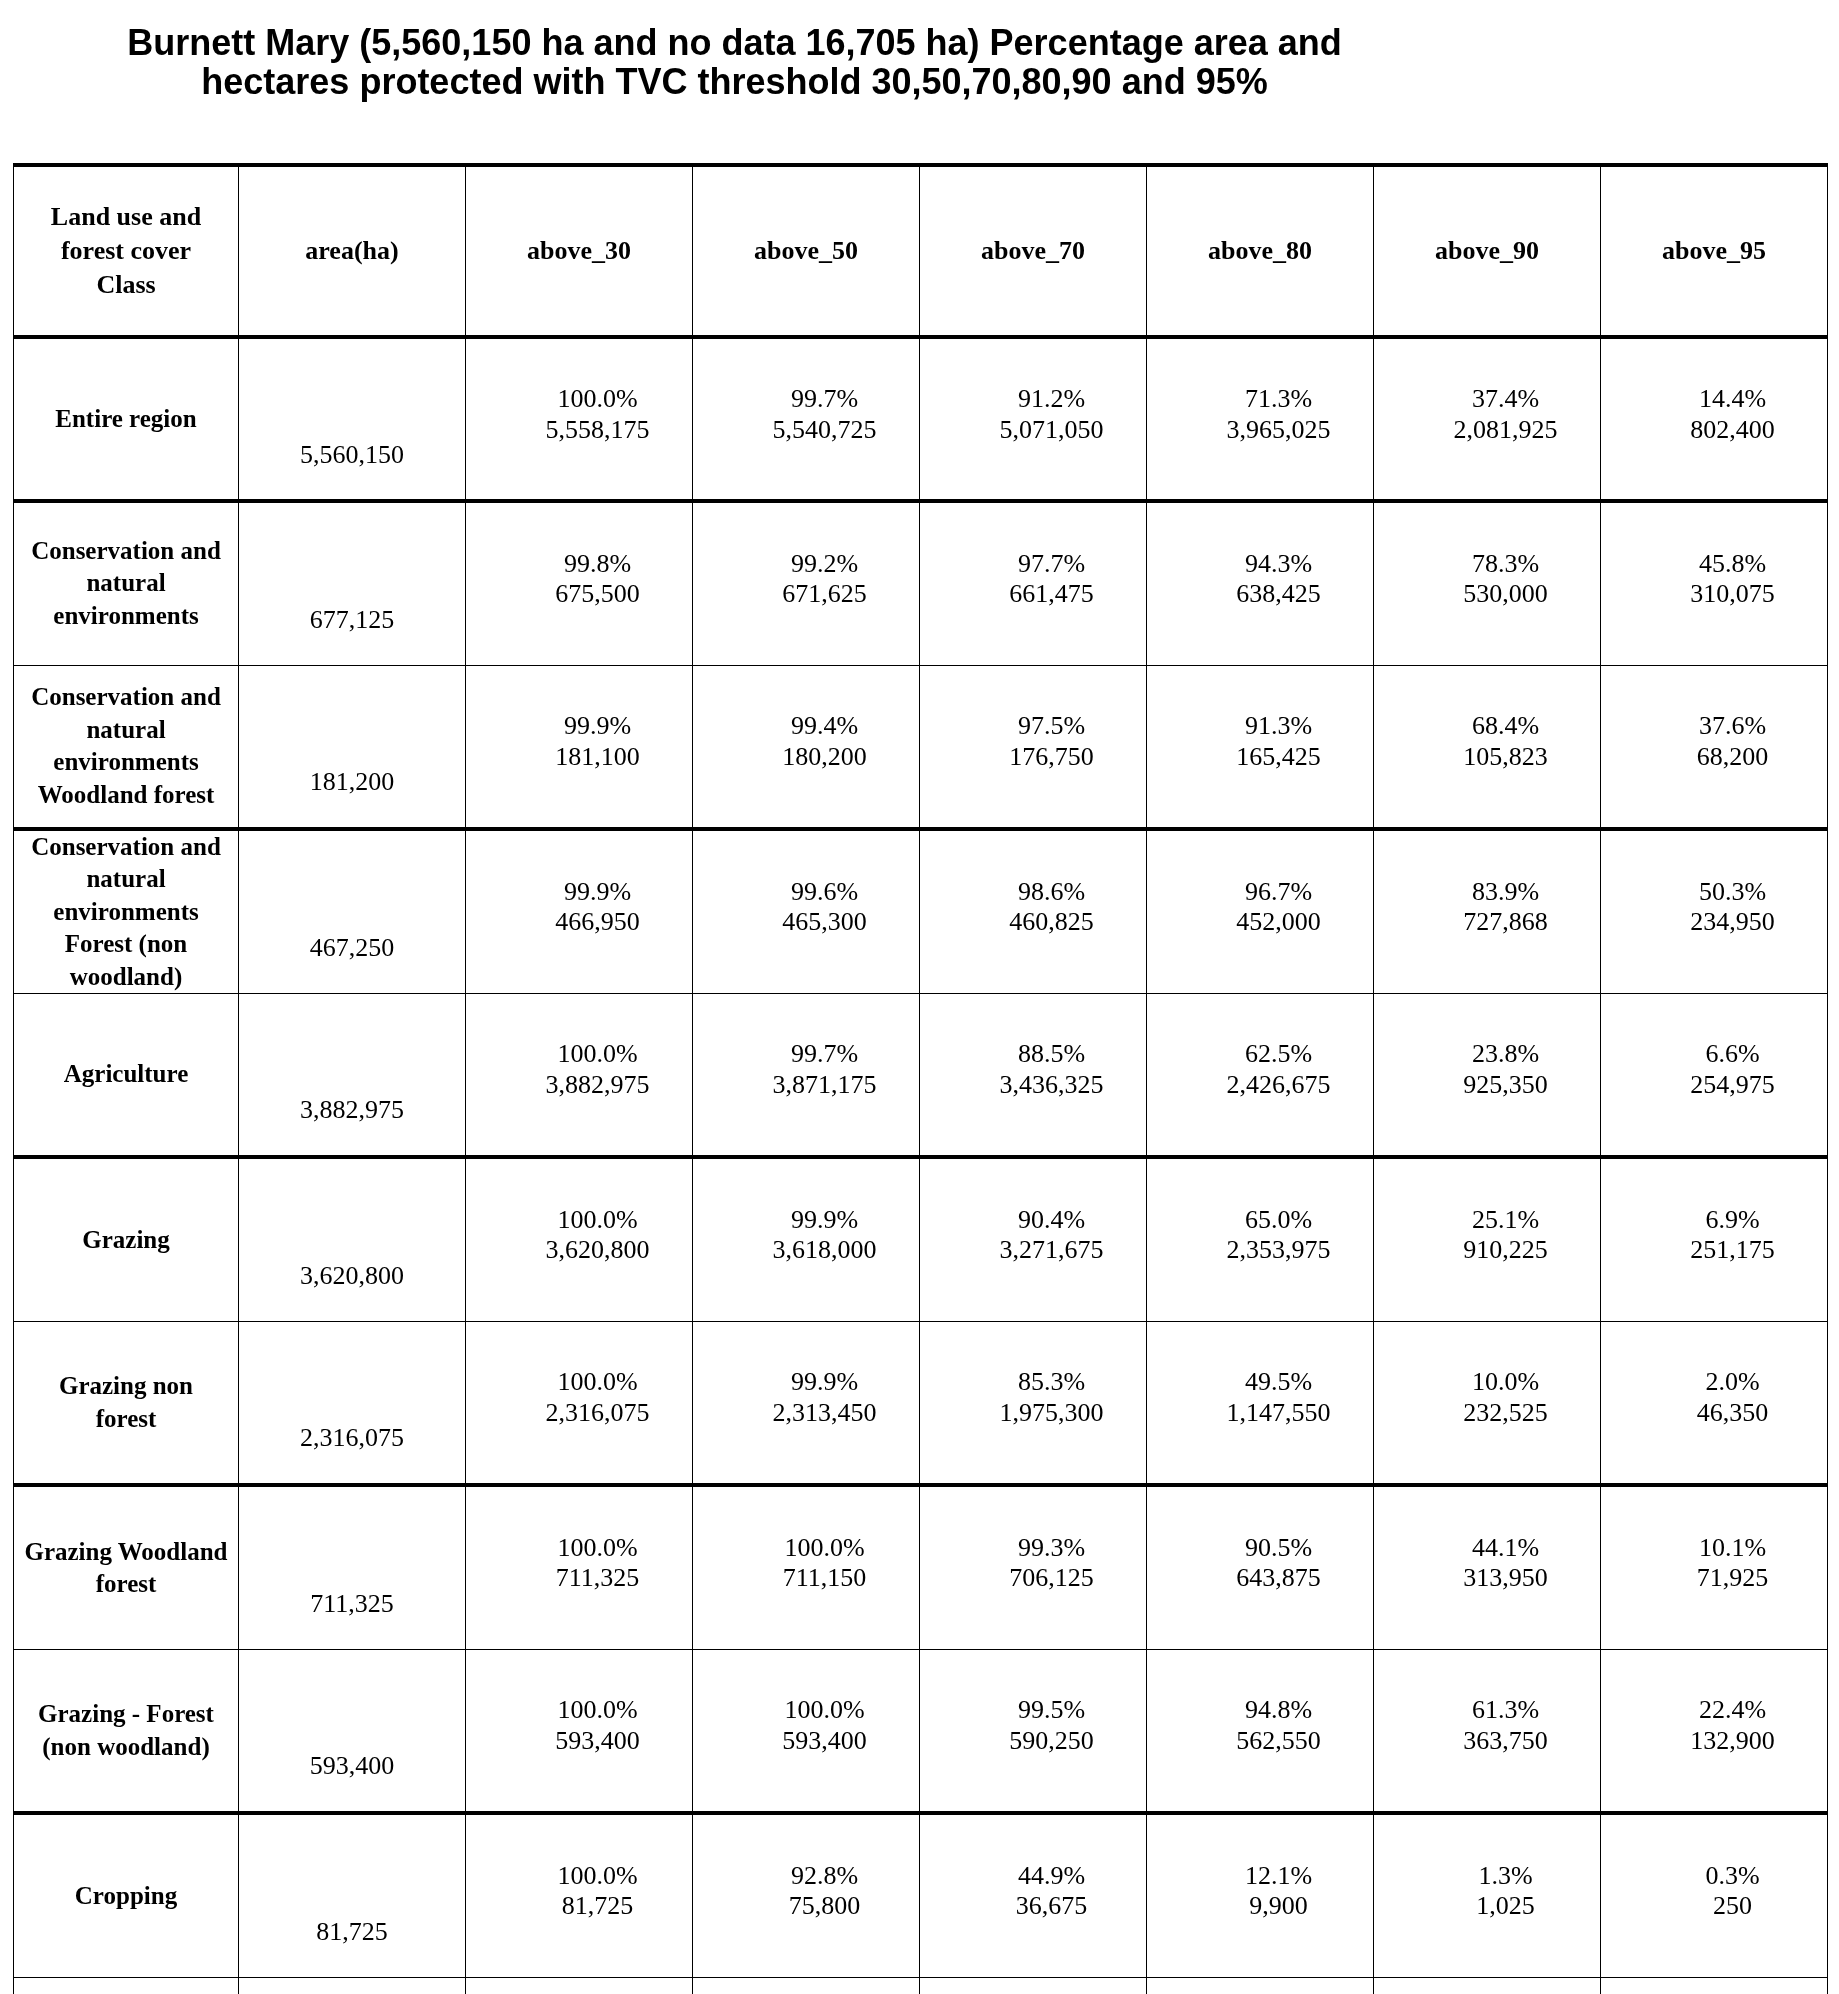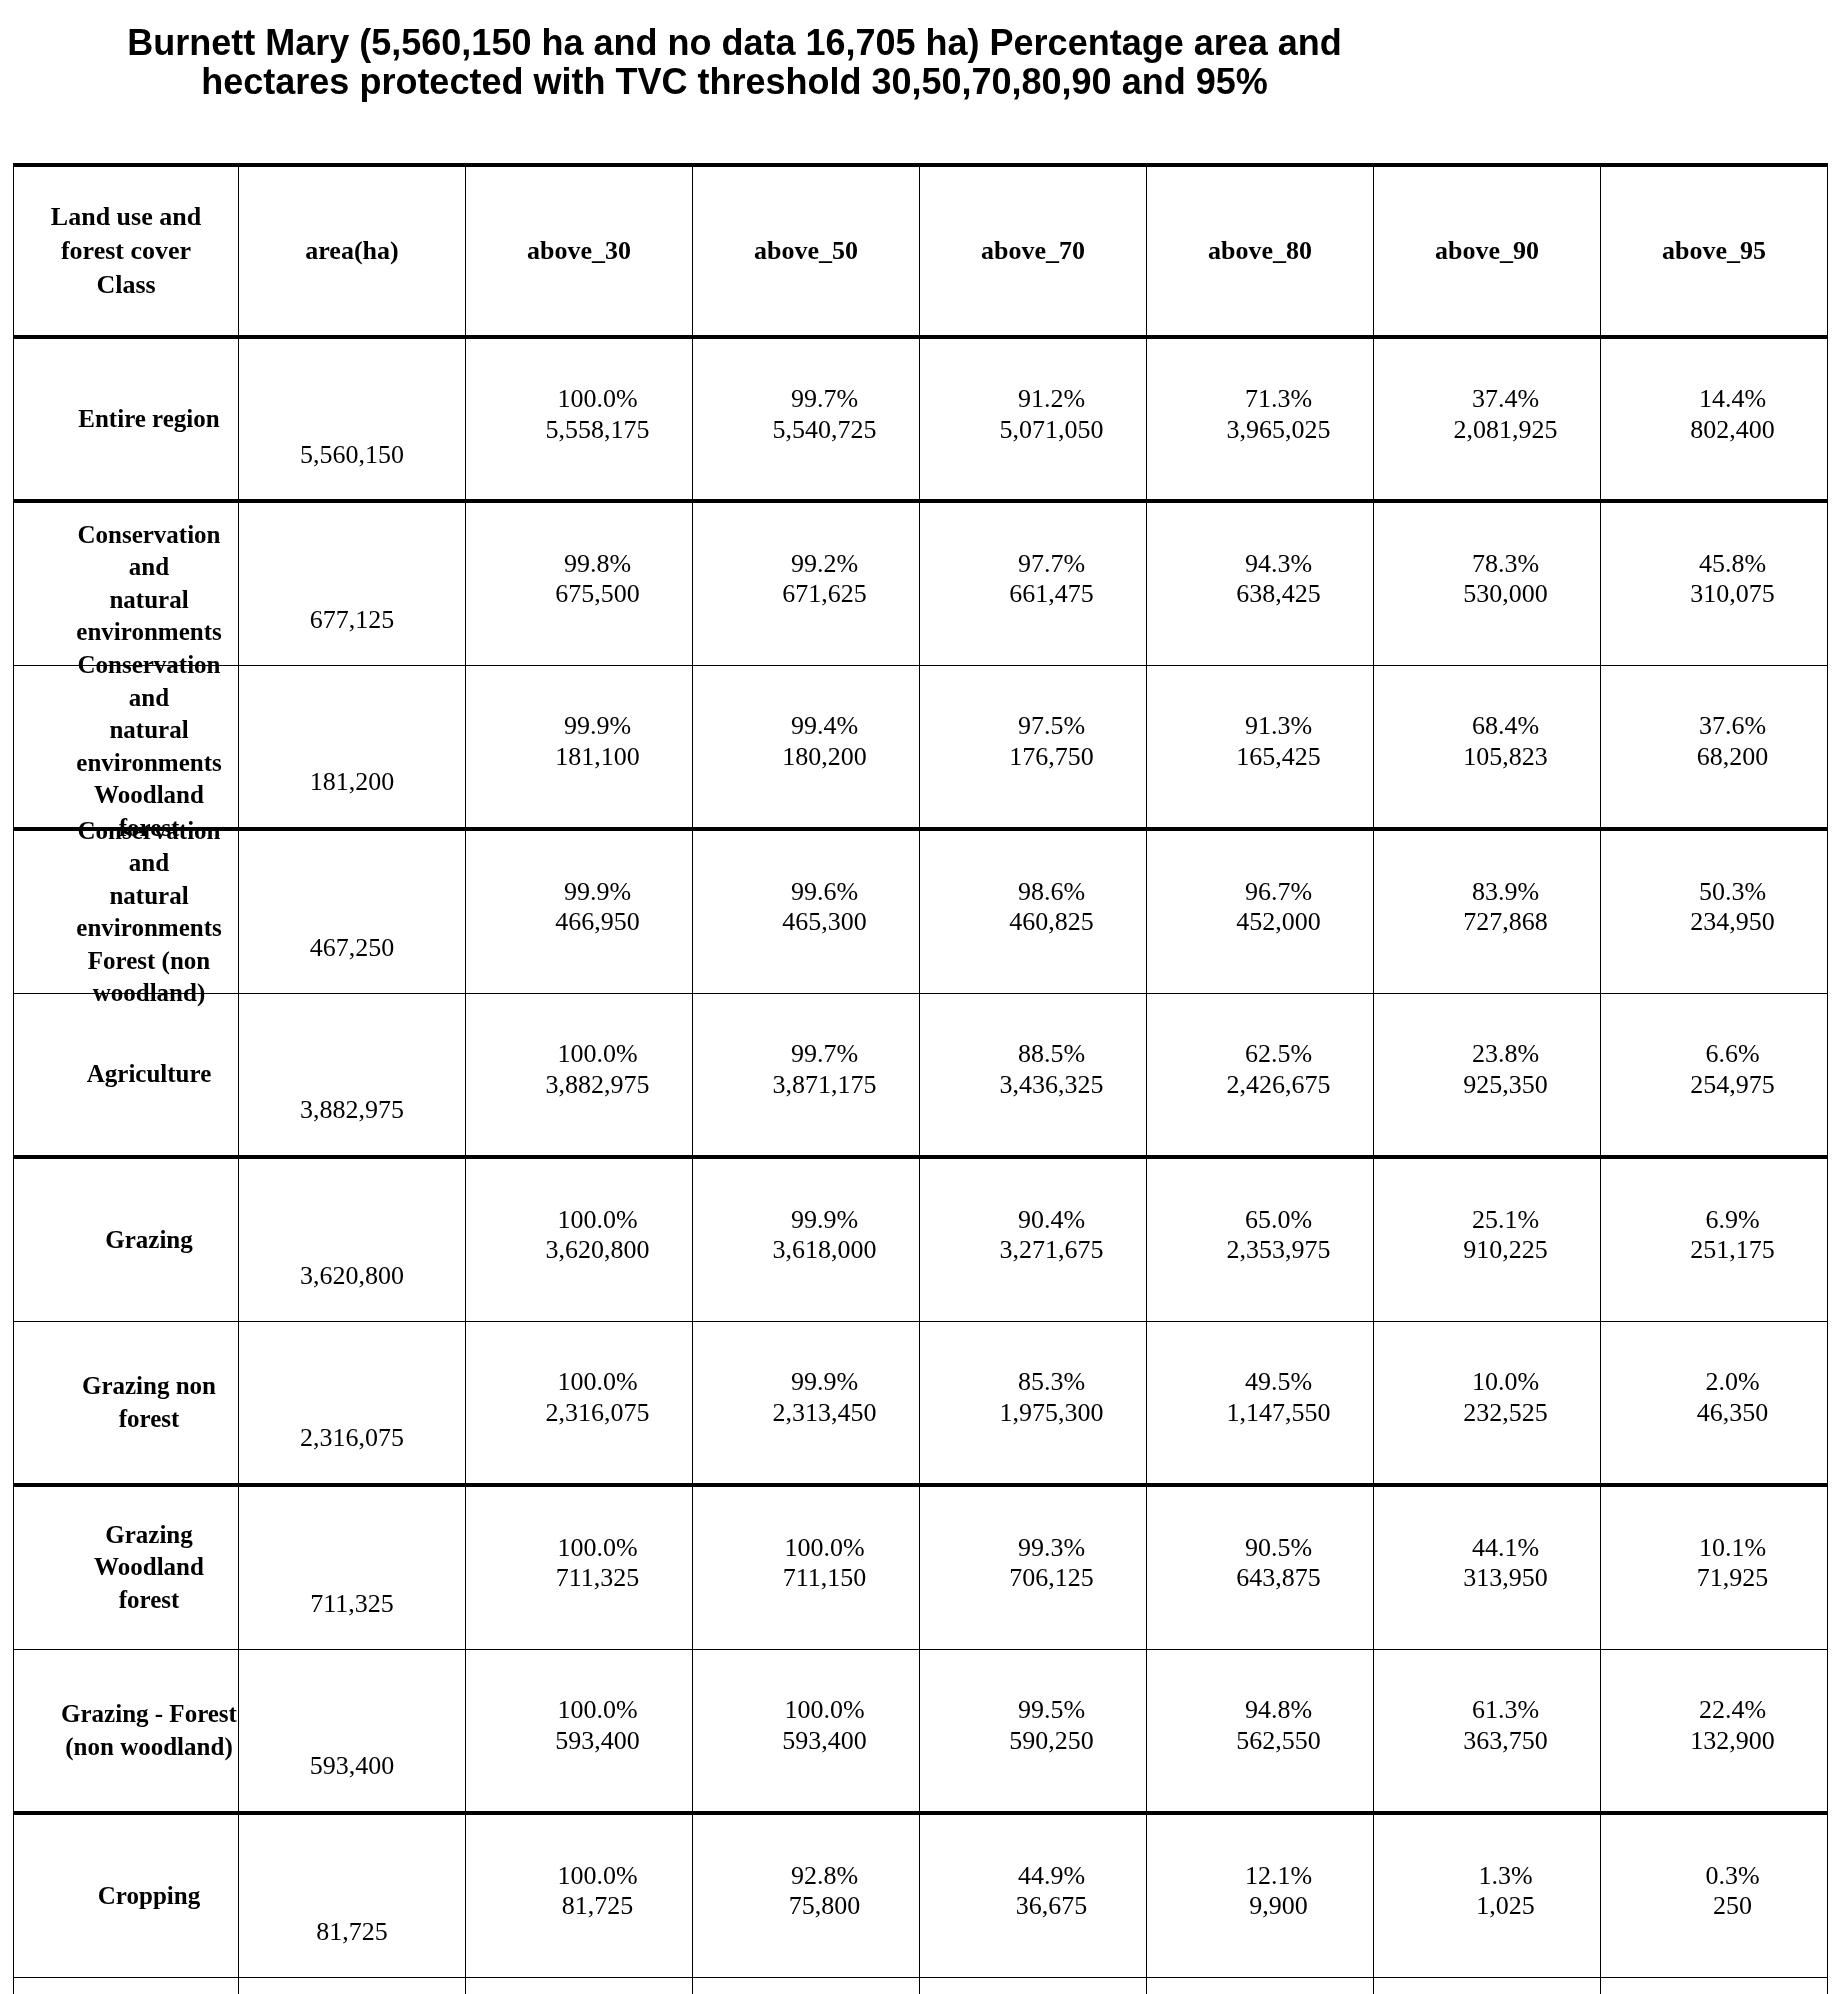--- a/index.html
+++ b/index.html
@@ -19,21 +19,21 @@
   col{width:227px;} col.c0{width:225px;}
   td{border:1.6px solid #000;position:relative;padding:0;overflow:visible;}
   thead tr{height:172px;}
   tbody tr{height:164px;}
   thead td{border-bottom-width:4.4px;}
   tr.sep-thick td{border-bottom-width:4.4px;}
   tr.sep-thin  td{border-bottom-width:1.6px;}
   .cellwrap{position:absolute;left:0.8px;right:0.8px;top:50%;transform:translateY(-50%);
             text-align:center;white-space:pre-line;color:#000;}
   .hdr  {font:700 26px/1.3 "Liberation Serif",serif;}
-  .label{font:700 25px/1.3 "Liberation Serif",serif;padding-left:46px;}
+  .label{font:700 25px/1.3 "Liberation Serif",serif;}
   .num  {font:400 26px/1.2 "Liberation Serif",serif;transform:translateY(-52%);margin-top:36px;}
   .pct  {font:400 26px/1.18 "Liberation Serif",serif;transform:translateY(-57%);margin-left:37px;}
 </style>
 </head>
 <body>
 
 <div id="title">Burnett Mary (5,560,150 ha and no data 16,705 ha) Percentage area and
 hectares protected with TVC threshold 30,50,70,80,90 and 95%</div>
 
 <div id="table-root">

